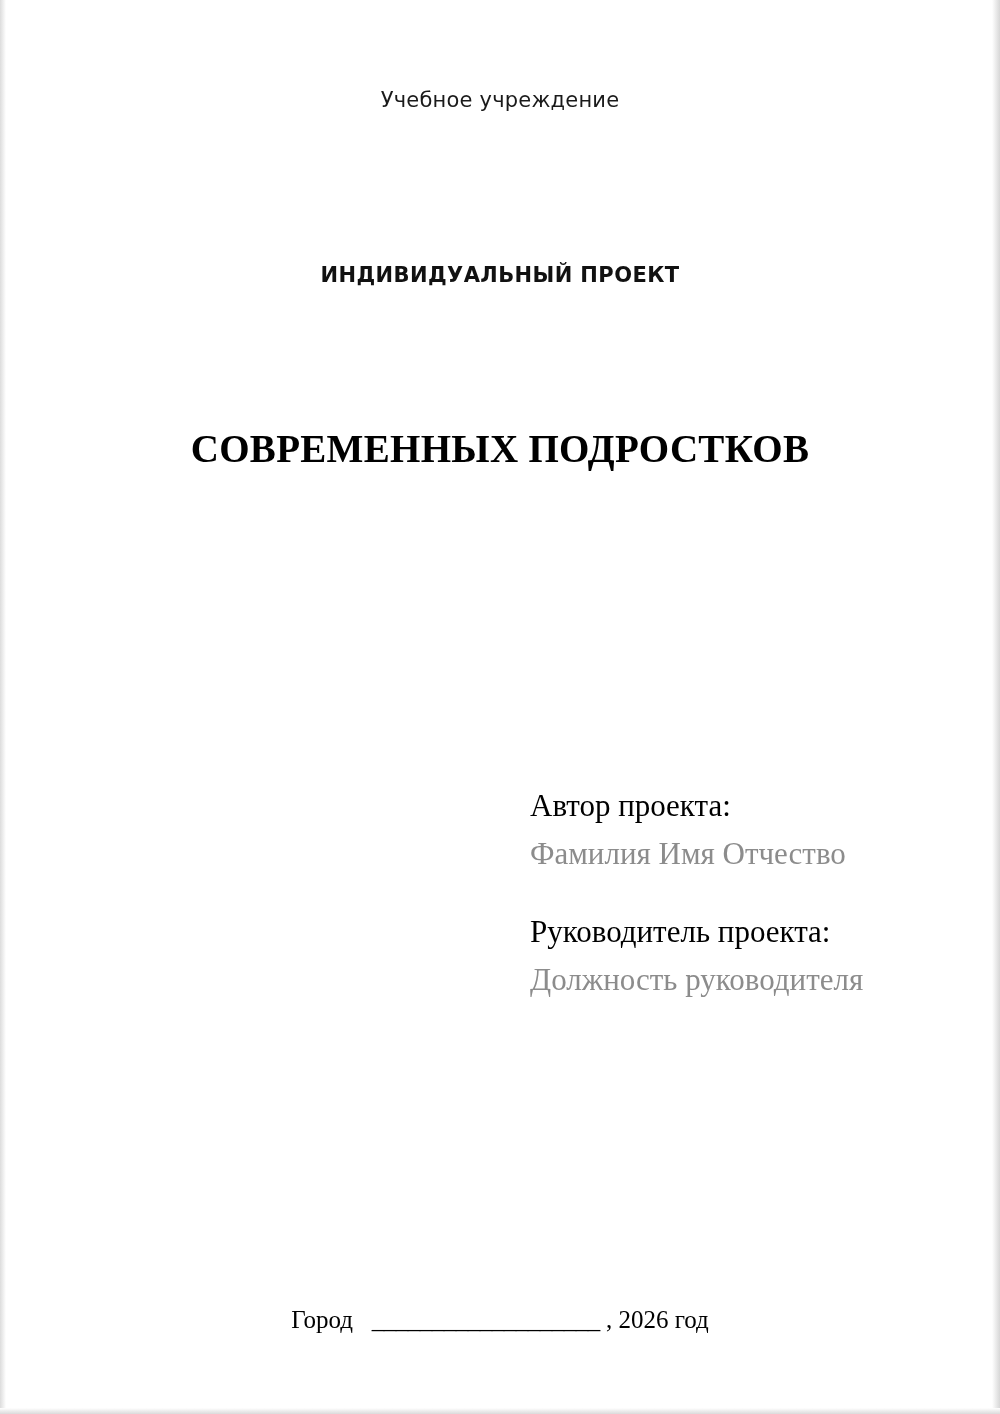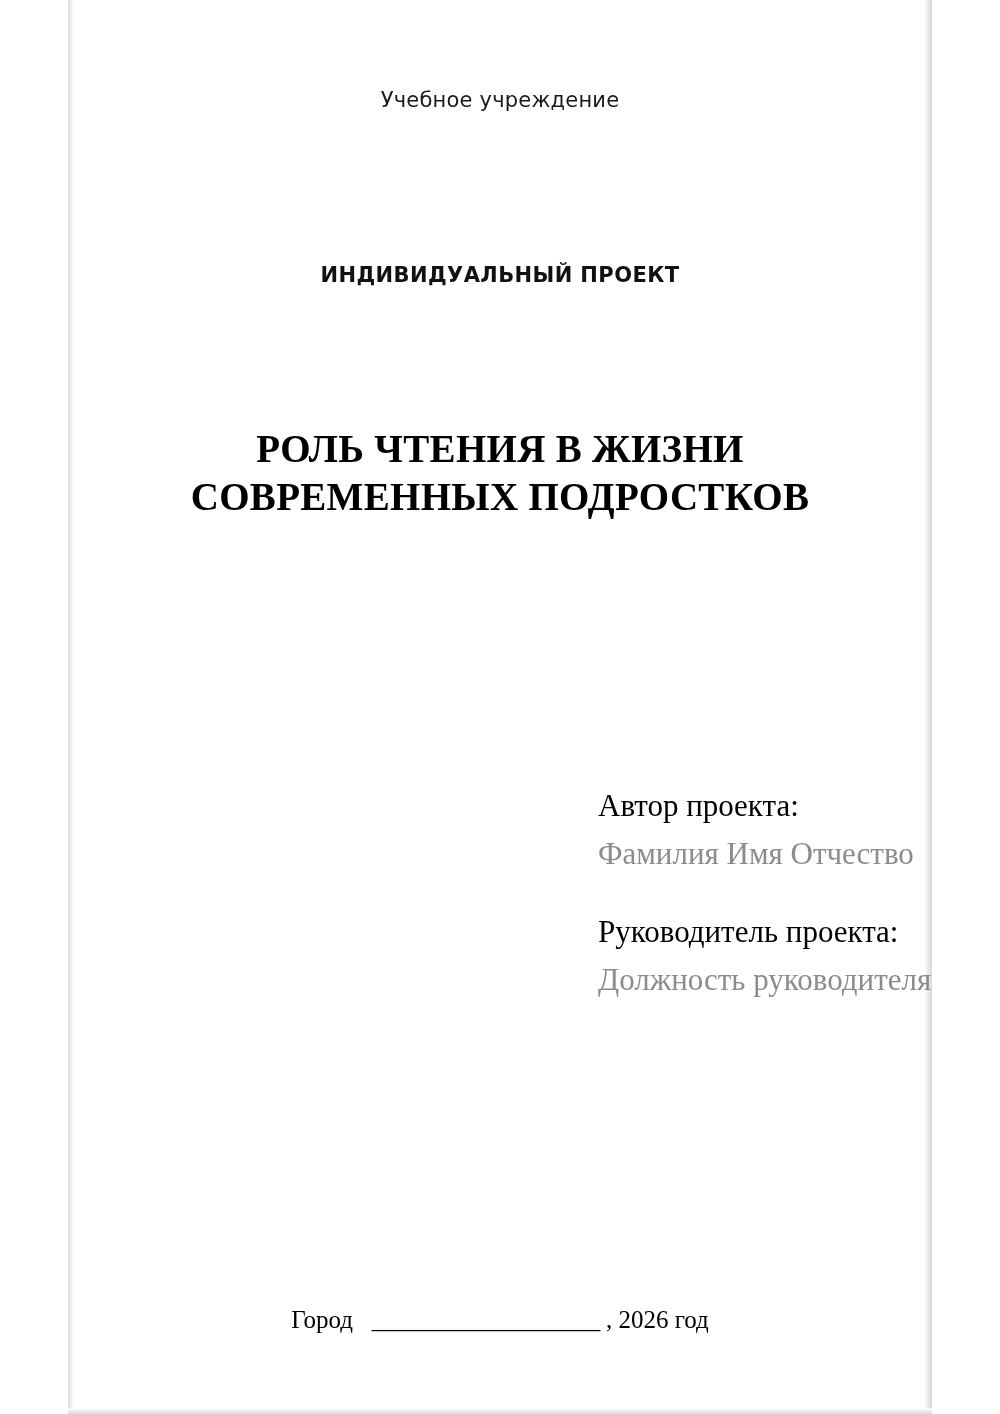--- a/index.html
+++ b/index.html
@@ -6,21 +6,21 @@
     margin: 0;
     padding: 0;
     background: #ffffff;
   }
   body {
     font-family: "Liberation Serif", serif;
     color: #000000;
   }
   .page {
     position: relative;
-    width: 864px;
+    width: 1000px;
     height: 1414px;
     margin: 0 auto;
     background: #ffffff;
     overflow: hidden;
     box-sizing: border-box;
   }
   
   .page-edge-left {
     position: absolute;
     top: 0;
@@ -132,21 +132,20 @@
 
   <div class="page-edge-left"></div>
   <div class="page-edge-right"></div>
   <div class="page-edge-bottom"></div>
 
   <div class="institution">Учебное учреждение</div>
 
   <div class="doc-type">ИНДИВИДУАЛЬНЫЙ ПРОЕКТ</div>
 
   <div class="title">
-    <span class="line">РОЛЬ ЧТЕНИЯ В ЖИЗНИ</span>
     <span class="line">СОВРЕМЕННЫХ ПОДРОСТКОВ</span>
   </div>
 
   <div class="credits">
     <div class="block">
       <div class="label">Автор проекта:</div>
       <div class="value">Фамилия Имя Отчество</div>
     </div>
     <div class="block">
       <div class="label">Руководитель проекта:</div>

